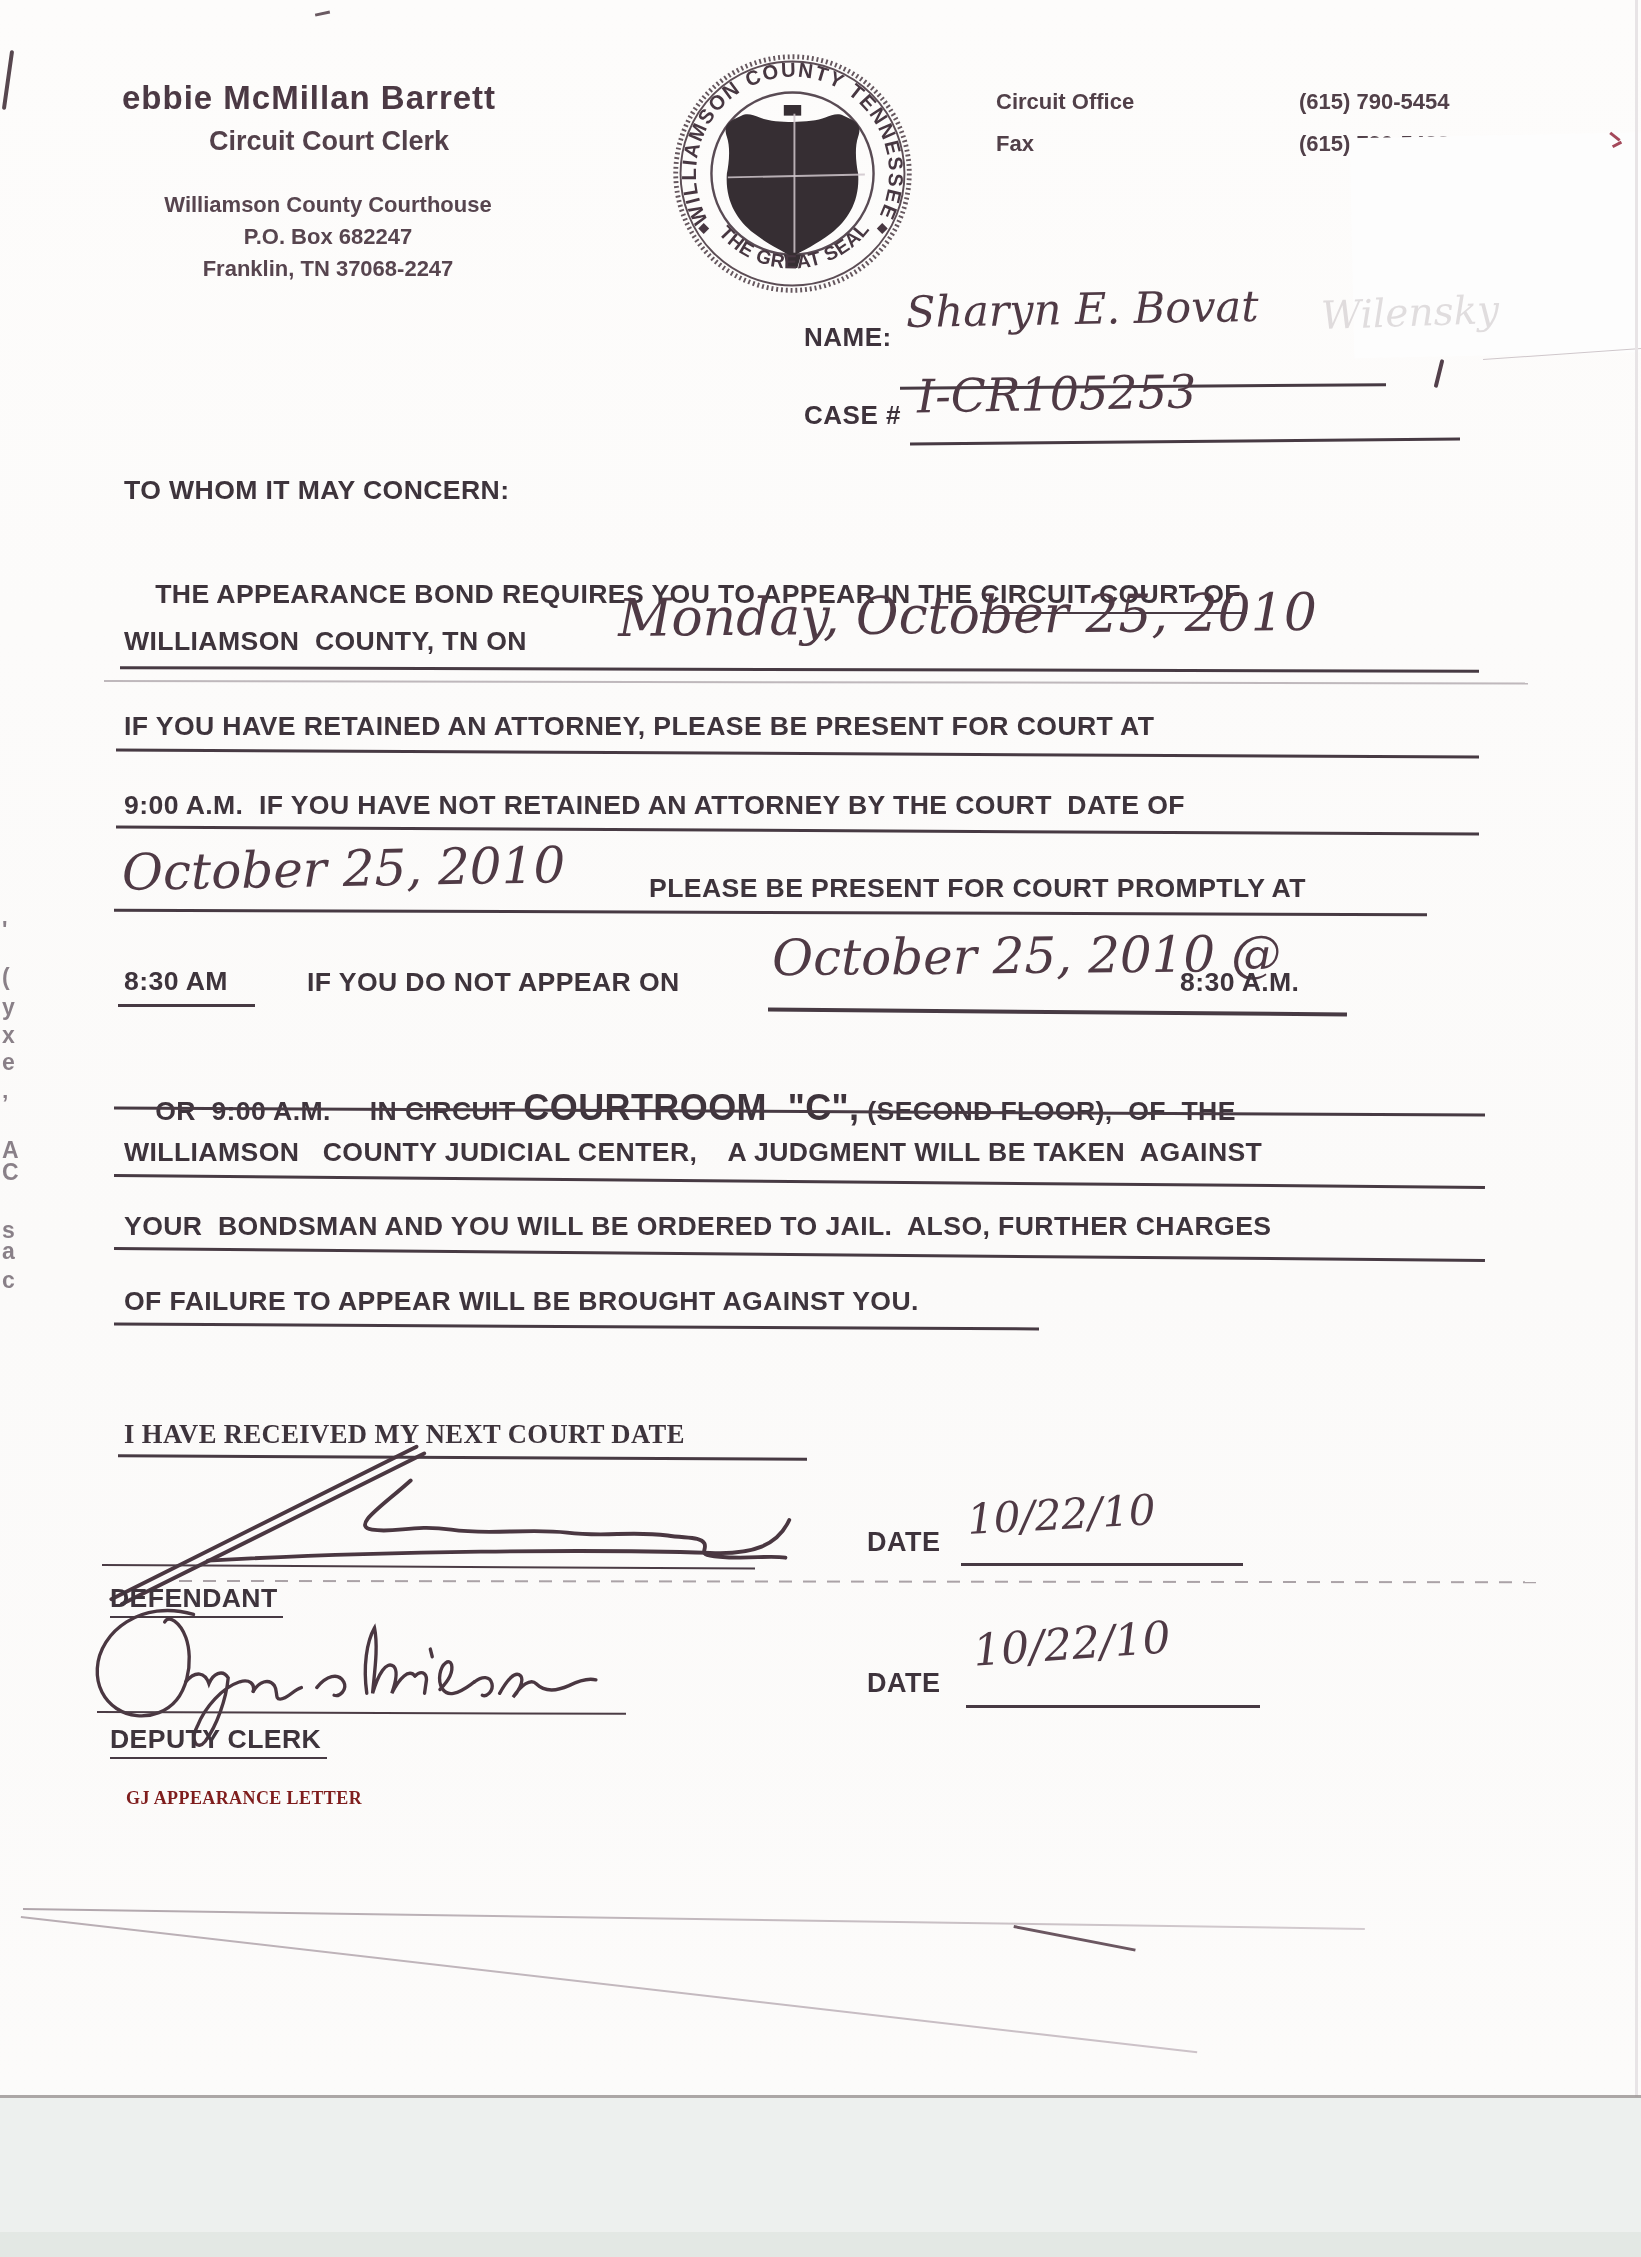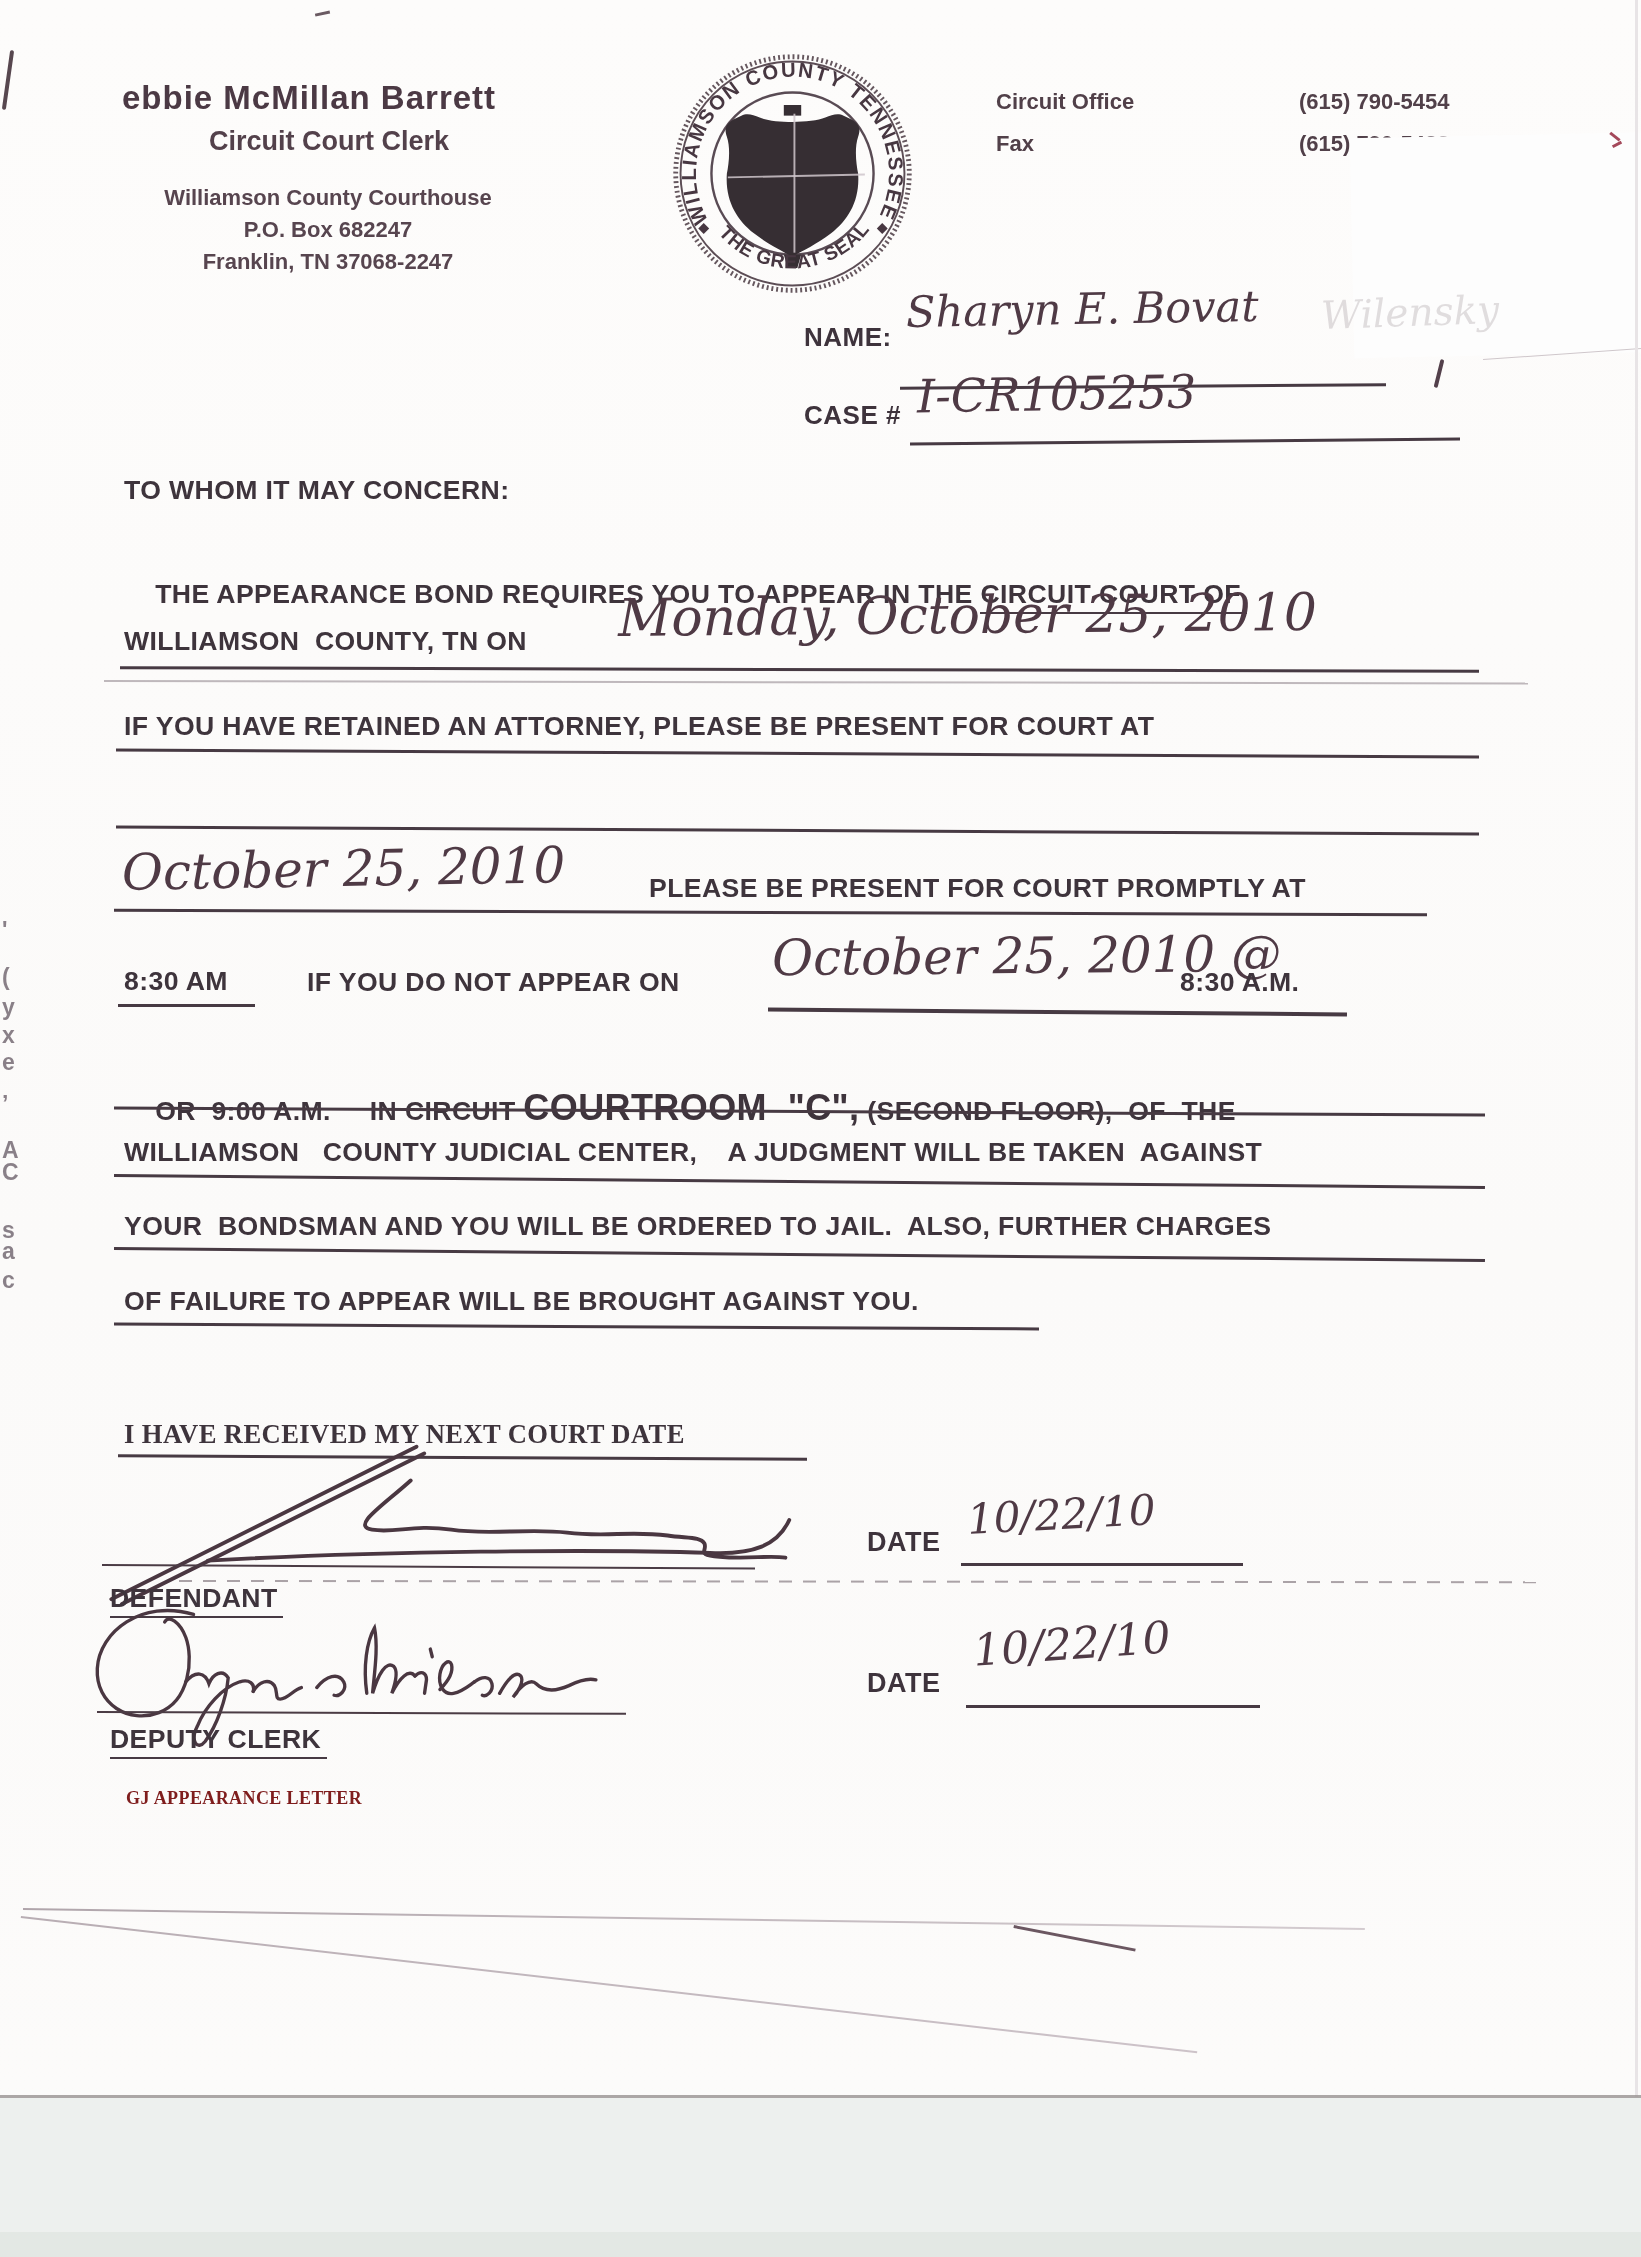--- a/index.html
+++ b/index.html
@@ -33,21 +33,21 @@
   svg{display:block;}
 </style>
 </head>
 <body>
 
 <div id="page">
   <div id="paper"></div>
 
   <div class="abs lh-name" style="left:122px;top:79px;">ebbie McMillan Barrett</div>
   <div class="abs lh-title" style="left:126px;top:126px;width:406px;text-align:center;">Circuit Court Clerk</div>
-  <div class="abs lh-addr" style="left:106px;top:182px;width:444px;">
+  <div class="abs lh-addr" style="left:106px;top:189px;width:444px;">
     <div>Williamson County Courthouse</div>
     <div>P.O. Box 682247</div>
     <div>Franklin, TN 37068-2247</div>
   </div>
 
   <div class="abs" style="left:668px;top:50px;">
     <svg width="249" height="249" viewBox="0 0 258 258">
       <circle cx="129" cy="128" r="121" fill="none" stroke="#4a3a42" stroke-width="5" stroke-dasharray="2 3" opacity="0.85"></circle>
       <circle cx="129" cy="128" r="116" fill="none" stroke="#4a3a42" stroke-width="2" opacity="0.9"></circle>
       <circle cx="129" cy="128" r="84" fill="none" stroke="#473741" stroke-width="2.5" opacity="0.9"></circle>
@@ -101,20 +101,21 @@
   </div>
 
   <div class="abs bline" style="left:124px;top:626px;">WILLIAMSON  COUNTY, TN ON</div>
   <div class="abs hw" style="left:618px;top:585px;font-size:52px;transform:rotate(-0.5deg);">Monday, October 25, 2010</div>
   <div class="abs ul" style="left:120px;top:668px;width:1359px;transform:rotate(0.15deg);"></div>
   <div class="abs thin scanline" style="left:104px;top:680px;width:1424px;transform:rotate(0.1deg);"></div>
 
   <div class="abs bline" style="left:124px;top:711px;">IF YOU HAVE RETAINED AN ATTORNEY, PLEASE BE PRESENT FOR COURT AT</div>
   <div class="abs ul" style="left:116px;top:752px;width:1363px;transform:rotate(0.3deg);"></div>
 
+  <div class="abs bline" style="left:124px;top:790px;">9:00 A.M.  IF YOU HAVE NOT RETAINED AN ATTORNEY BY THE COURT  DATE OF</div>
   <div class="abs ul" style="left:116px;top:829px;width:1363px;transform:rotate(0.3deg);"></div>
 
   <div class="abs hw" style="left:122px;top:840px;font-size:50px;transform:rotate(-1deg);">October 25, 2010</div>
   <div class="abs bline" style="left:649px;top:873px;">PLEASE BE PRESENT FOR COURT PROMPTLY AT</div>
   <div class="abs ul" style="left:114px;top:911px;width:1313px;transform:rotate(0.2deg);"></div>
 
   <div class="abs bline" style="left:124px;top:966px;">8:30 AM</div>
   <div class="abs ul" style="left:118px;top:1004px;width:137px;"></div>
   <div class="abs bline" style="left:307px;top:967px;">IF YOU DO NOT APPEAR ON</div>
   <div class="abs hw" style="left:772px;top:927px;font-size:50px;transform:rotate(-0.5deg);">October 25, 2010 @</div>

